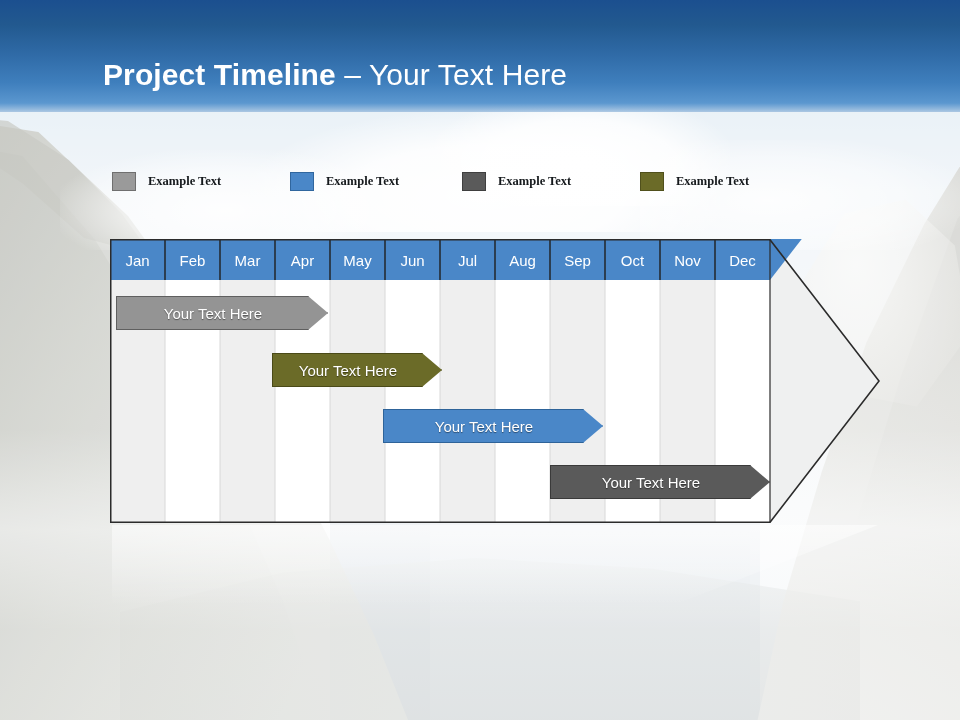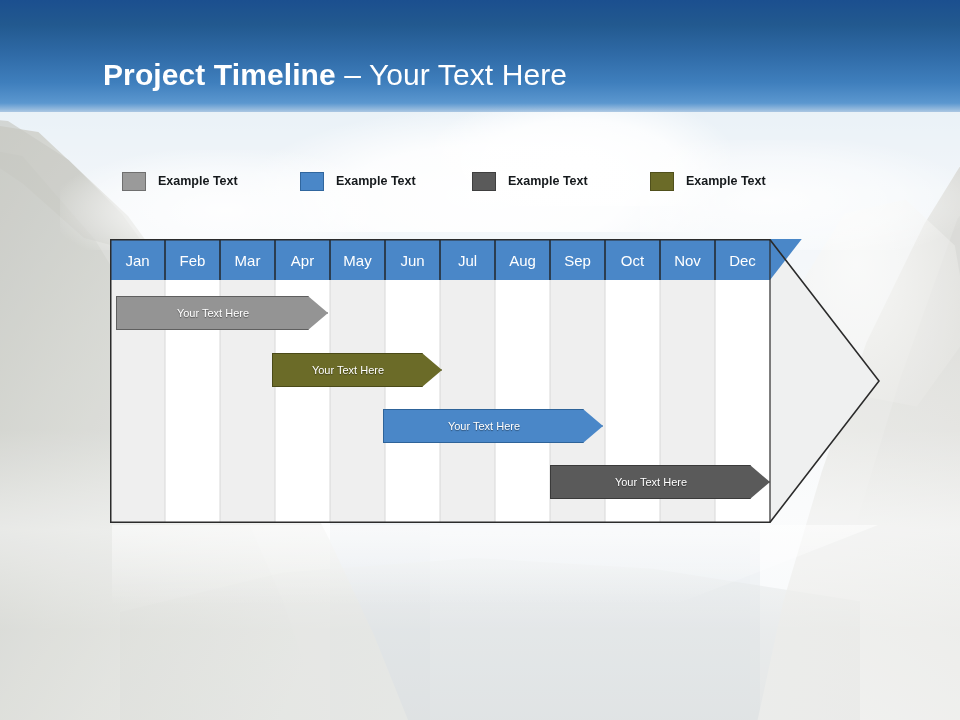--- a/index.html
+++ b/index.html
@@ -115,21 +115,21 @@
     position: absolute; left: 64px; top: 58px;
     font-size: 30px; color: #ffffff; white-space: nowrap;
     letter-spacing: 0.1px;
     margin-left: 39px;
   }
   #title .t-bold { font-weight: bold; }
   #title .t-rest { font-weight: normal; }
 
   
   #legend {
-    position: absolute; left: 120px; top: 170px; width: 720px; height: 24px;
+    position: absolute; left: 110px; top: 170px; width: 720px; height: 24px; font-family: Liberation Serif, serif;
   }
   .legend-item { position: absolute; top: 0; height: 22px; display: flex; align-items: center; }
   .legend-swatch {
     width: 24px; height: 19px; border: 1px solid #6f6f6f; flex: none;
   }
   .legend-label {
     margin-left: 12px; font-size: 12.5px; font-weight: bold; color: #15191c;
     white-space: nowrap;
   }
 
@@ -152,21 +152,21 @@
   .bar {
     position: absolute; height: 34px;
     display: flex; align-items: center; justify-content: center;
   }
   .bar-shape {
     position: absolute; inset: 0;
     clip-path: polygon(0 0, calc(100% - 20px) 0, 100% 50%, calc(100% - 20px) 100%, 0 100%);
   }
   .bar-label {
     position: relative; z-index: 2;
-    font-size: 11px; color: #ffffff;
+    font-size: 15px; color: #ffffff;
     text-shadow: 0 1px 1px rgba(0,0,0,0.45);
     white-space: nowrap; padding-right: 18px;
   }
 </style>
 </head>
 <body>
 
 <div id="slide">
 
   <div id="bg-photo">

